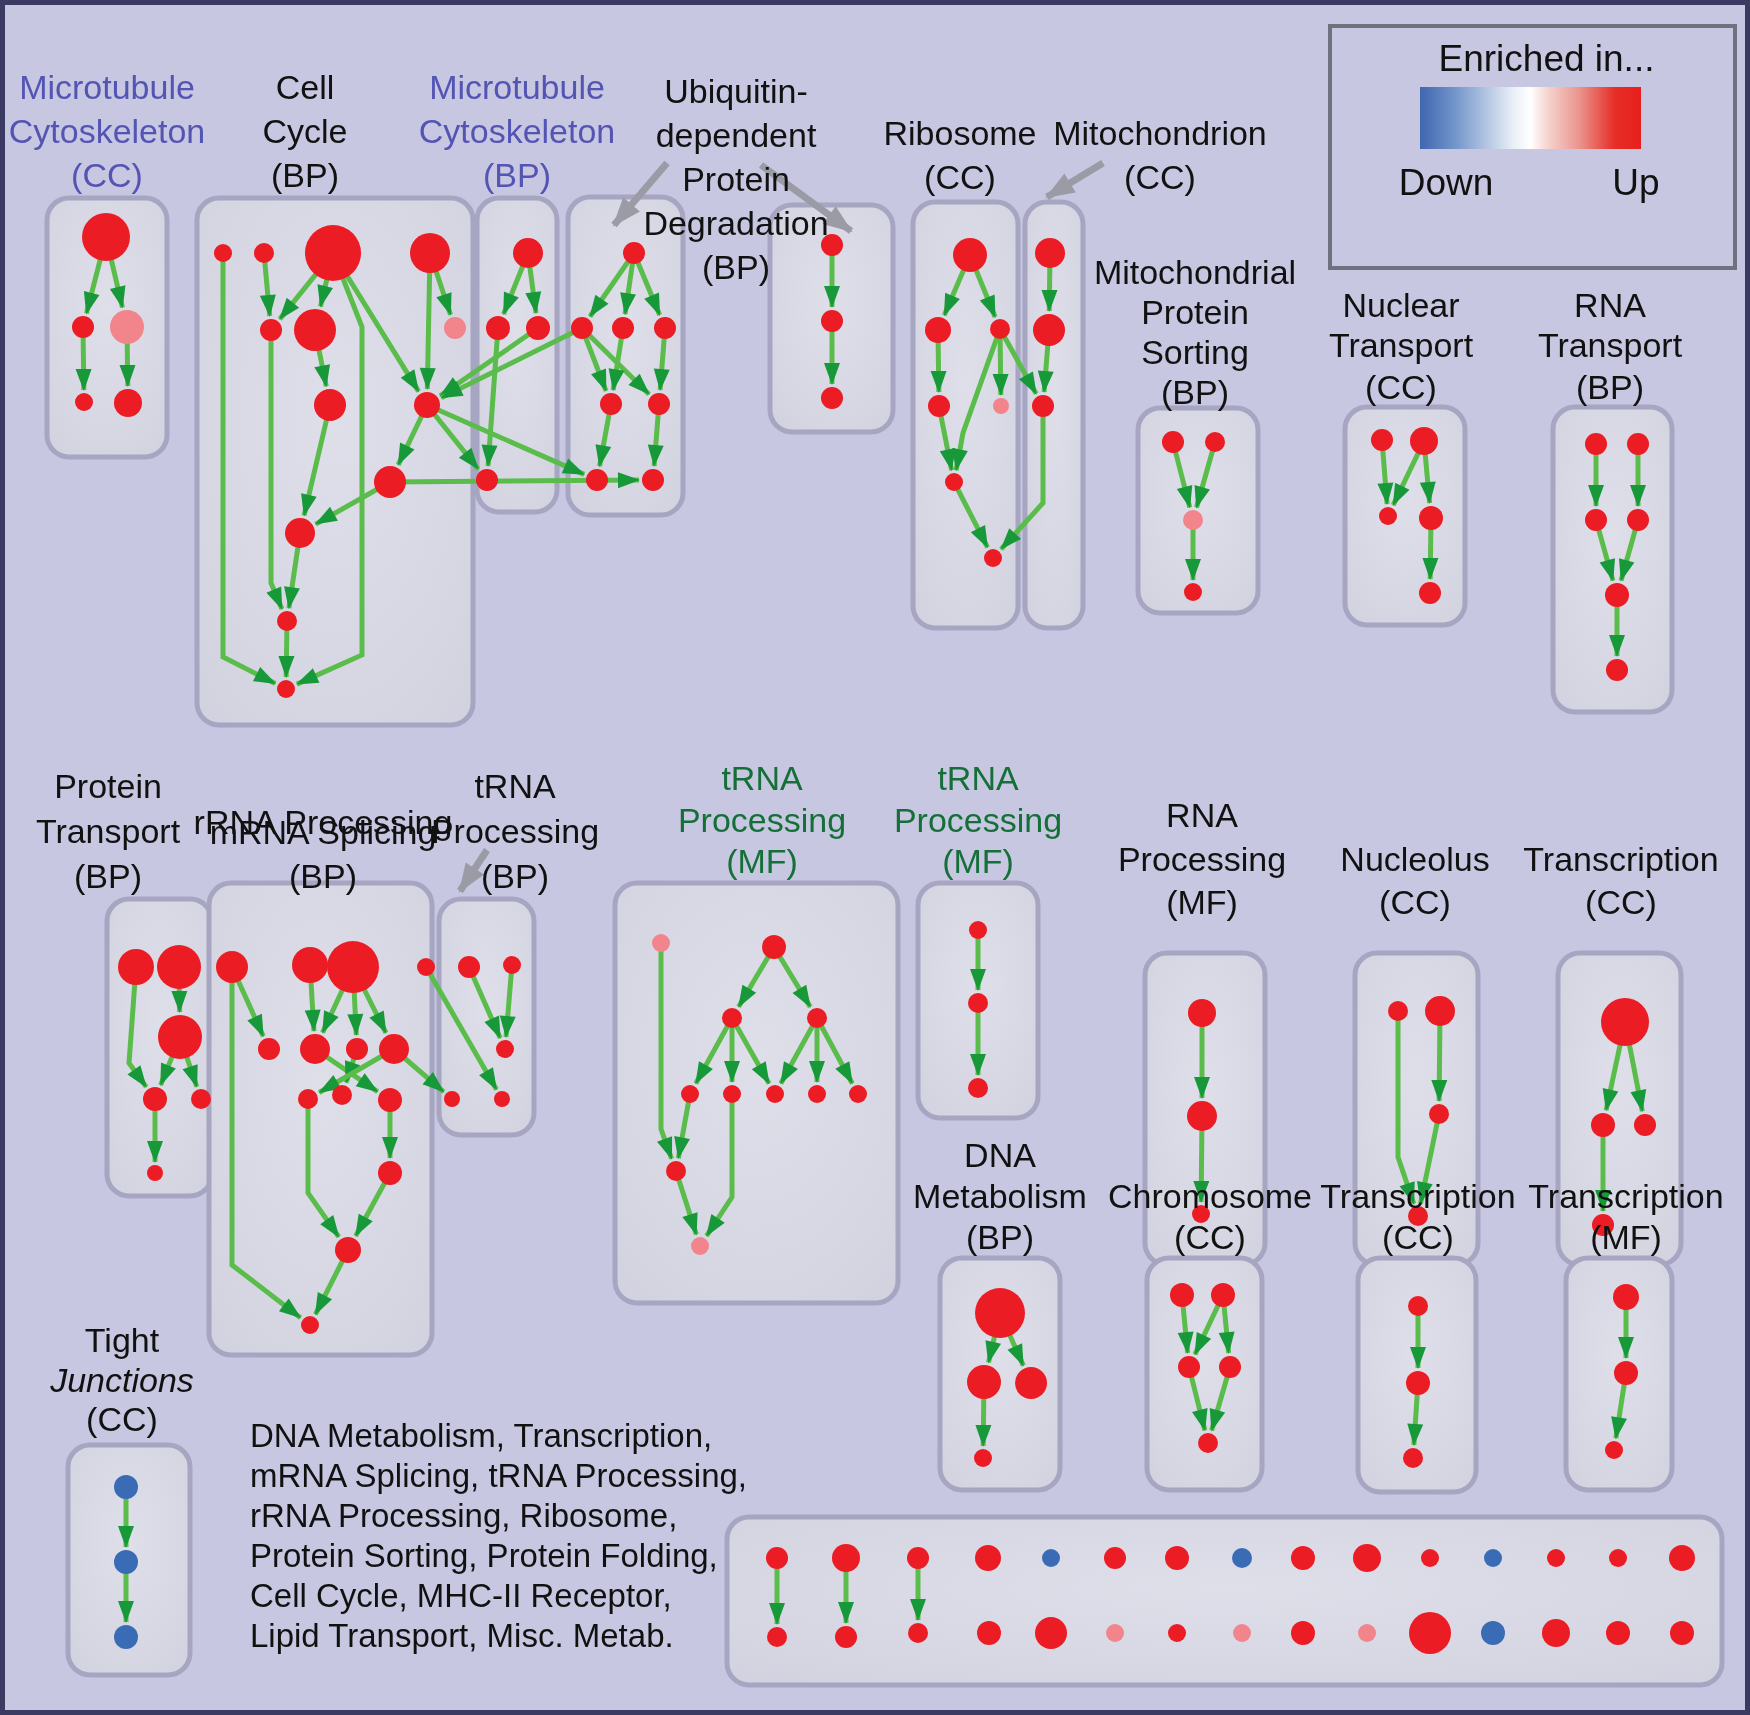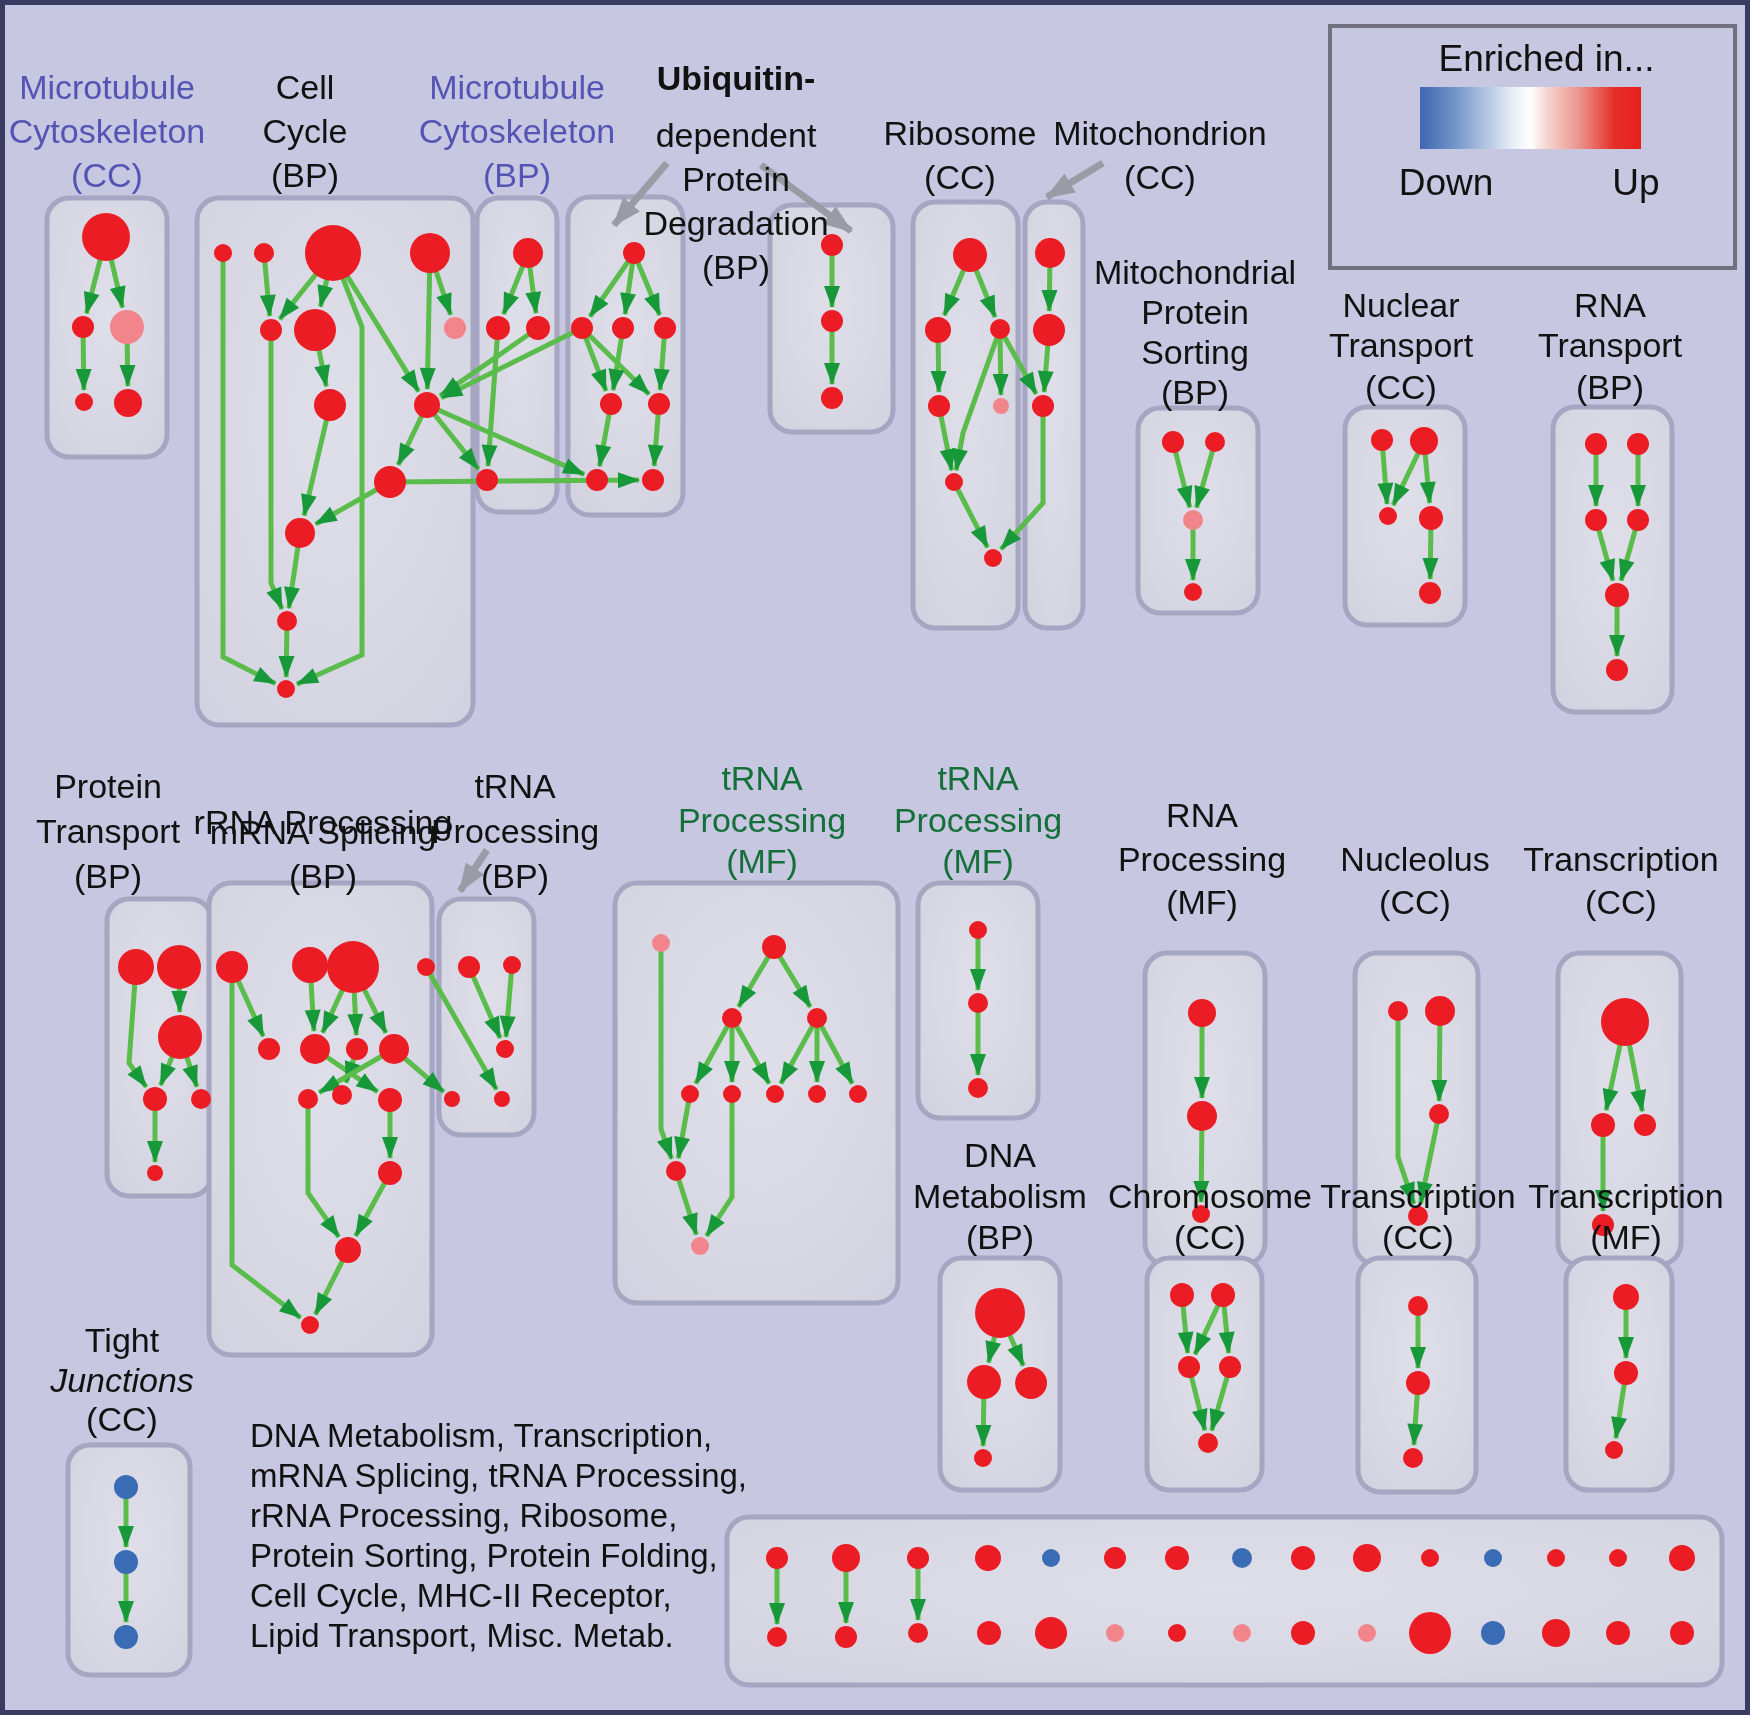--- a/index.html
+++ b/index.html
@@ -356,21 +356,21 @@
   <div id="labels">
       <div class="lbl purple" style="left: 102px; top: 65px;">Microtubule</div>
       <div class="lbl purple" style="left: 102px; top: 109px;">Cytoskeleton</div>
       <div class="lbl purple" style="left: 102px; top: 153px;">(CC)</div>
       <div class="lbl" style="left: 300px; top: 65px;">Cell</div>
       <div class="lbl" style="left: 300px; top: 109px;">Cycle</div>
       <div class="lbl" style="left: 300px; top: 153px;">(BP)</div>
       <div class="lbl purple" style="left: 512px; top: 65px;">Microtubule</div>
       <div class="lbl purple" style="left: 512px; top: 109px;">Cytoskeleton</div>
       <div class="lbl purple" style="left: 512px; top: 153px;">(BP)</div>
-      <div class="lbl" style="left: 731px; top: 56px; font-weight: bold;">Ubiquitin-</div>
+      <div class="lbl" style="left: 731px; top: 69px;">Ubiquitin-</div>
       <div class="lbl" style="left: 731px; top: 113px;">dependent</div>
       <div class="lbl" style="left: 731px; top: 157px;">Protein</div>
       <div class="lbl" style="left: 731px; top: 201px;">Degradation</div>
       <div class="lbl" style="left: 731px; top: 245px;">(BP)</div>
       <div class="lbl" style="left: 955px; top: 111px;">Ribosome</div>
       <div class="lbl" style="left: 955px; top: 155px;">(CC)</div>
       <div class="lbl" style="left: 1155px; top: 111px;">Mitochondrion</div>
       <div class="lbl" style="left: 1155px; top: 155px;">(CC)</div>
       <div class="lbl" style="left: 1190px; top: 250px;">Mitochondrial</div>
       <div class="lbl" style="left: 1190px; top: 290px;">Protein</div>

